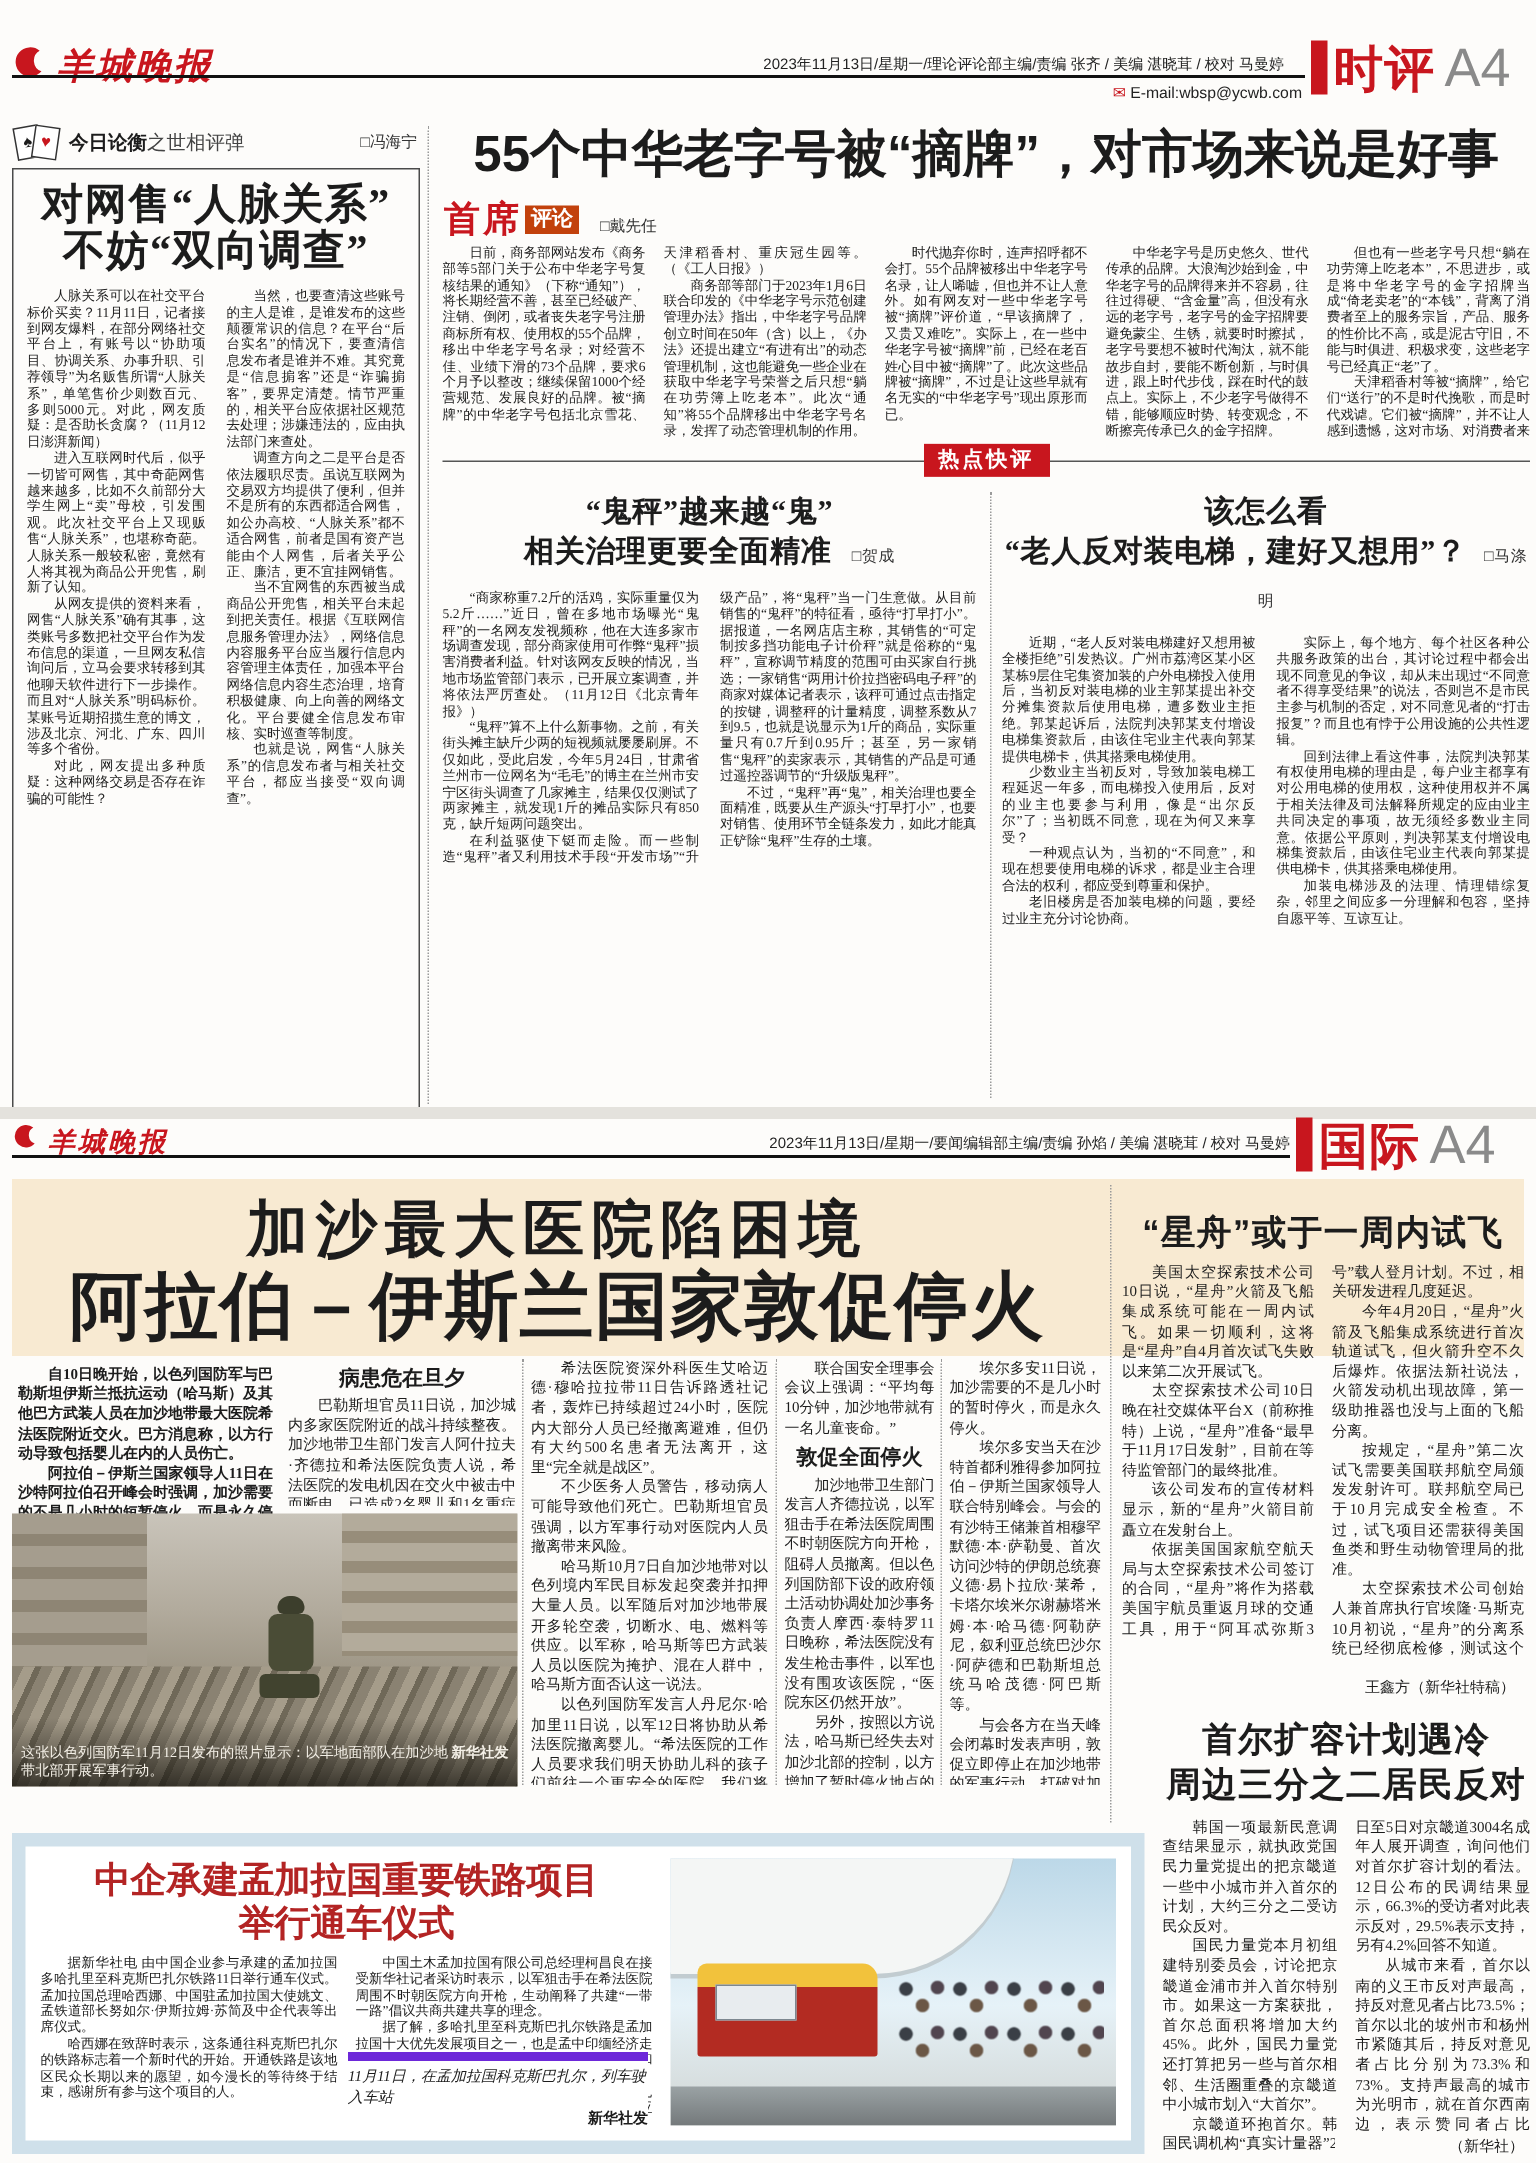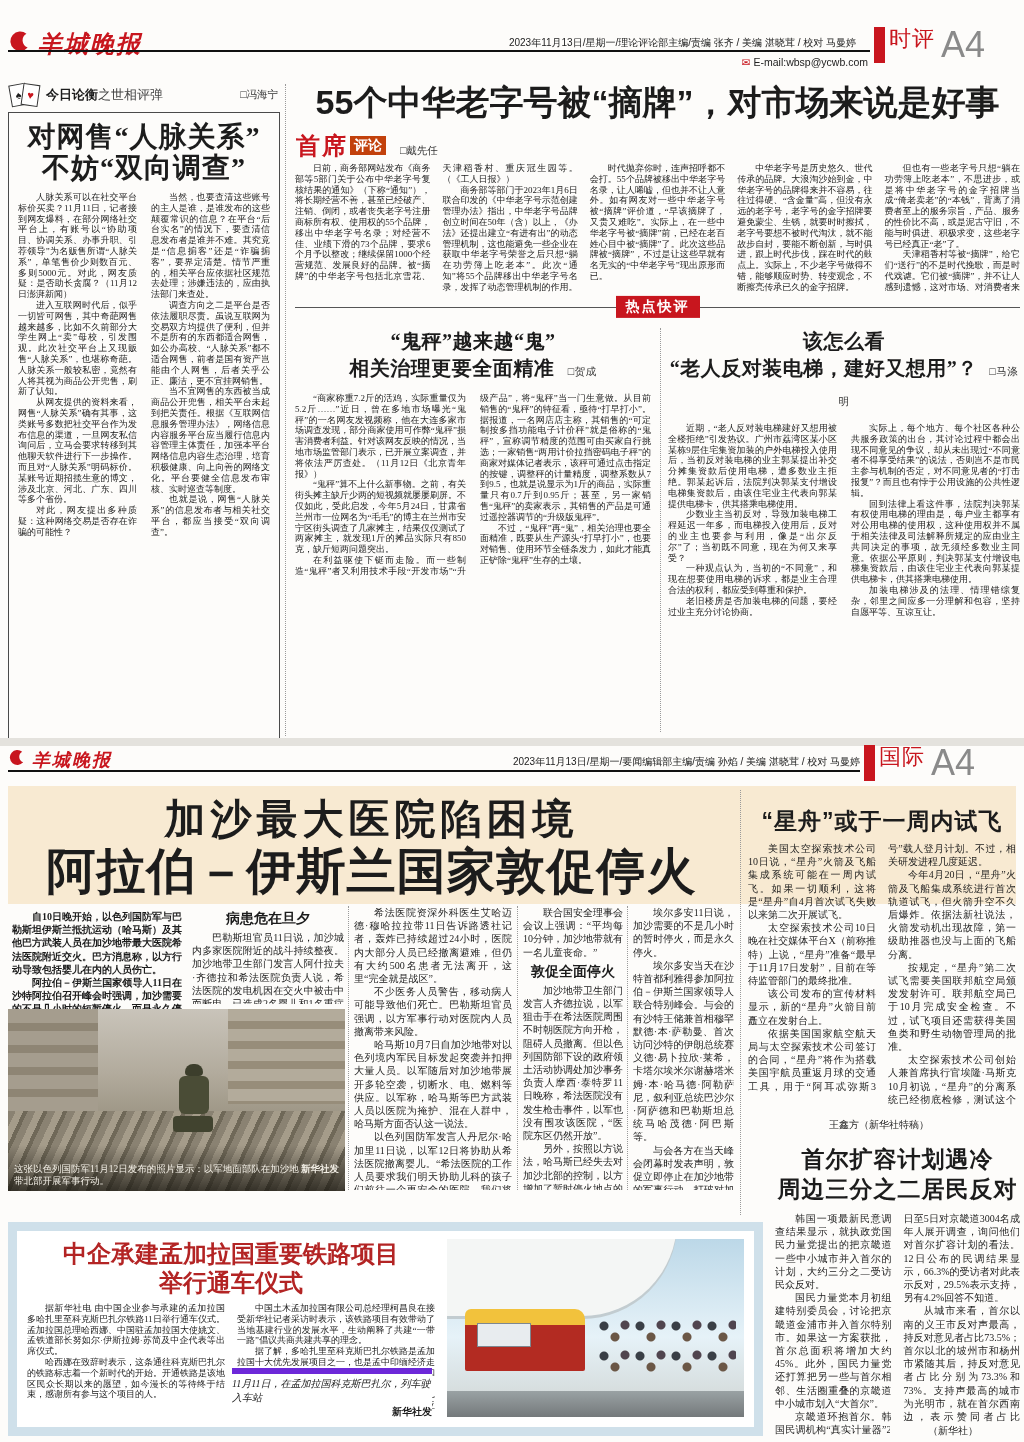--- a/index.html
+++ b/index.html
@@ -11,21 +11,21 @@
   .rule{background:#111;height:2px;}
   .dotv{border-left:1px dotted #9a9a9a;width:0;}
   
   .logo{display:flex;align-items:center;gap:4px;}
   .logo .mark{display:inline-block;}
   .logo .name{color:#c8161e;font-weight:bold;font-style:italic;letter-spacing:2px;}
   .credits{font-size:10px;color:#222;text-align:right;font-family:"Liberation Sans","DejaVu Sans",sans-serif;}
   .emailline{font-size:10.5px;color:#222;text-align:right;font-family:"Liberation Sans","DejaVu Sans",sans-serif;}
   .brand{display:flex;align-items:flex-start;gap:4px;}
   .brand .bar{width:11px;height:36px;background:#c8161e;margin-top:3px;}
-  .brand .sec{font-size:22px;color:#c8161e;font-weight:400;font-family:"Liberation Sans","DejaVu Sans",sans-serif;letter-spacing:1px;}
+  .brand .sec{font-size:33px;color:#c8161e;font-weight:700;font-family:"Liberation Sans","DejaVu Sans",sans-serif;letter-spacing:1px;}
   .brand .pg{font-size:36px;color:#8a8a8a;font-family:"Liberation Sans","DejaVu Sans",sans-serif;font-weight:400;margin-left:2px;}
   
   .body p{margin:0;text-indent:2em;text-align:justify;}
   .b1{font-size:9px;line-height:10.8px;}
   .b2{font-size:10px;line-height:13.2px;}
   .cols2{column-count:2;column-gap:14px;}
   .cols5{column-count:5;column-gap:12px;}
   .clip{overflow:hidden;}
   
   .kicker{display:flex;align-items:center;font-size:13px;}
@@ -42,21 +42,21 @@
             font-size:14px;font-weight:bold;padding:2px 10px;letter-spacing:2px;font-family:"Liberation Sans","DejaVu Sans",sans-serif;}
   .htitle{text-align:center;font-weight:bold;font-size:20px;line-height:27px;letter-spacing:0.5px;}
   
   .band{background:#e4e2dd;}
   .cream{background:#f8ead2;}
   .gazah1{font-size:41px;letter-spacing:5px;line-height:47px;text-align:center;}
   .gazah2{font-size:49px;letter-spacing:1px;line-height:54px;text-align:center;}
   .subhead{font-size:14px;font-weight:bold;text-align:center;margin:4px 0 3px 0;}
   .starh{font-size:23px;text-align:center;letter-spacing:1px;}
   .seoulh{font-size:23px;text-align:center;line-height:30px;letter-spacing:1px;}
-  .byline{font-size:10px;text-align:center;}
+  .byline{font-size:10px;text-align:right;}
   
   .photo{position:relative;overflow:hidden;}
   .pcap{position:absolute;left:0;right:0;bottom:0;padding:18px 6px 4px 6px;color:#f3efe6;font-size:9.5px;line-height:12px;
         background:linear-gradient(transparent,rgba(20,18,12,.72));}
   .pcap .credit{float:right;font-weight:bold;}
   
   .panel{background:#cfe0ea;padding:9px;}
   .panel-in{background:#fff;height:100%;box-sizing:border-box;padding:8px 10px;display:flex;gap:12px;}
   .rtitle{text-align:center;font-size:24px;line-height:29px;color:#b32424;}
   .rcap{font-size:10px;font-style:italic;border-top:6px solid #6d28d9;padding-top:3px;background:#fff;}
@@ -251,21 +251,21 @@
   <div class="abs byline" style="left:890px;top:1424px;width:126px;background:#fdfcfa;">（新华社）</div>
 
   <div class="abs panel" style="left:8px;top:1222px;width:755px;height:214px;box-sizing:border-box;">
     <div class="panel-in">
       <div style="width:408px;position:relative;">
         <div class="rtitle hei">中企承建孟加拉国重要铁路项目</div>
         <div class="rtitle hei">举行通车仪式</div>
         <div class="body b1 cols2 clip" style="height:112px;margin-top:6px;column-gap:12px;">
             <p>据新华社电 由中国企业参与承建的孟加拉国多哈扎里至科克斯巴扎尔铁路11日举行通车仪式。孟加拉国总理哈西娜、中国驻孟加拉国大使姚文、孟铁道部长努如尔·伊斯拉姆·苏简及中企代表等出席仪式。</p>
             <p>哈西娜在致辞时表示，这条通往科克斯巴扎尔的铁路标志着一个新时代的开始。开通铁路是该地区民众长期以来的愿望，如今漫长的等待终于结束，感谢所有参与这个项目的人。</p>
-            <p>中国土木孟加拉国有限公司总经理柯昌良在接受新华社记者采访时表示，该铁路项目有效带动了当地基建行业的发展水平，生动阐释了共建“一带一路”倡议共商共建共享的理念。</p>
+            <p>中国土木孟加拉国有限公司总经理柯昌良在接受新华社记者采访时表示，以军狙击手在希法医院周围不时朝医院方向开枪，生动阐释了共建“一带一路”倡议共商共建共享的理念。</p>
             <p>据了解，多哈扎里至科克斯巴扎尔铁路是孟加拉国十大优先发展项目之一，也是孟中印缅经济走廊重要组成部分，由中国土木工程集团有限公司和中国中铁股份有限公司参与承建。该铁路通车后，孟最大港口城市吉大港至孟缅边境城市科克斯巴扎尔的交通时长将由约6小时缩短至2小时，成为泛亚铁路网在孟加拉国境内的关键路线，对孟加拉国乃至南亚的经济发展具有深远影响。</p>
           </div>
         <div class="rcap abs" style="left:205px;bottom:0;width:200px;">
           <span>11月11日，在孟加拉国科克斯巴扎尔，列车驶入车站</span>
           <span class="credit">新华社发</span>
         </div>
       </div>
       <div class="photo" style="flex:1;height:178px;background:linear-gradient(180deg,#bcd8e8 0%,#e6f2f8 55%,#cfd4d2 100%);">
         <div class="abs" style="left:-10px;top:-18px;width:240px;height:95px;background:#f4f6f5;border-radius:0 0 160px 18px;box-shadow:0 3px 0 #c2ccd0;"></div>
         <div class="abs" style="left:18px;top:70px;width:120px;height:62px;background:linear-gradient(180deg,#f2c23c 0 16px,#b32b22 16px 100%);border-radius:6px 10px 2px 2px;"></div>

